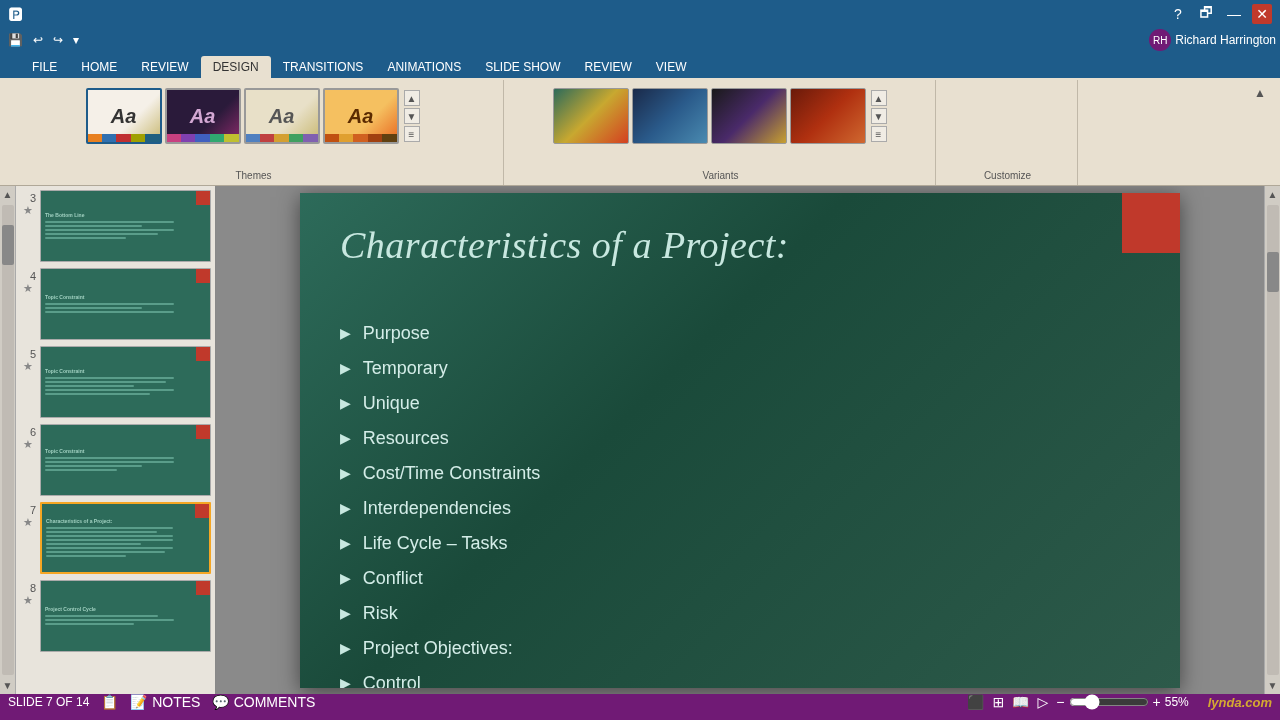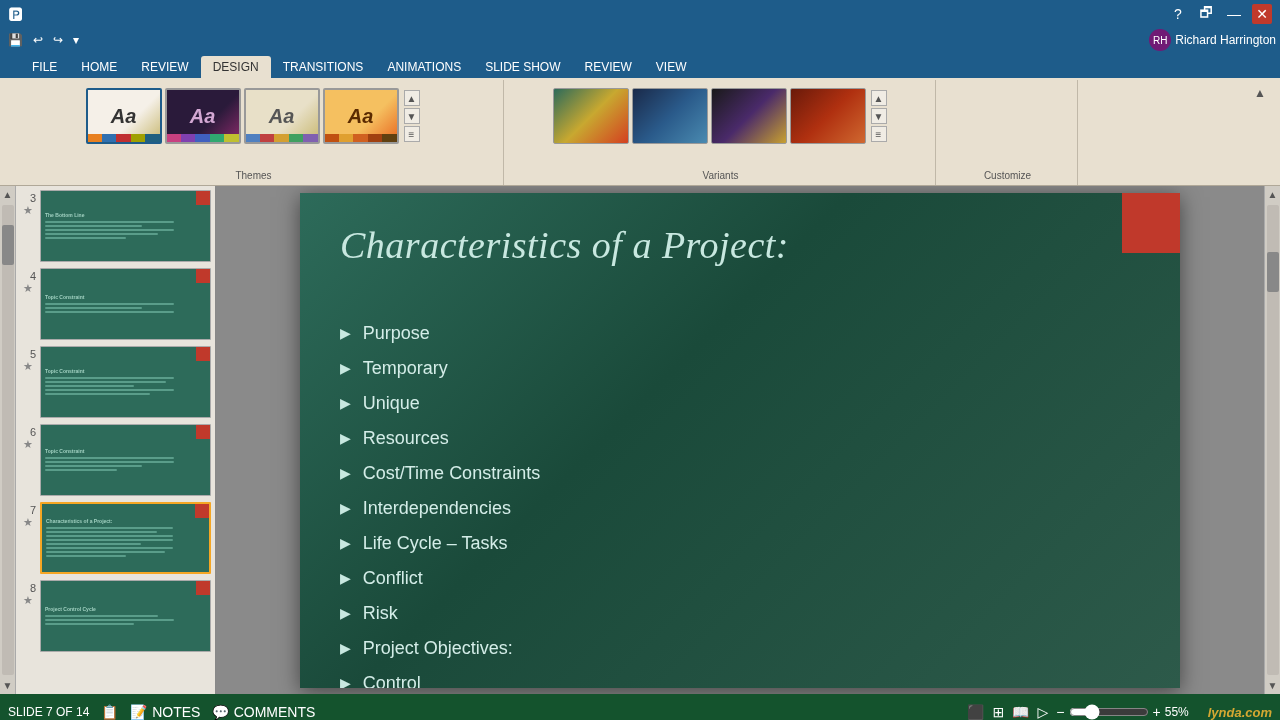--- a/index.html
+++ b/index.html
@@ -266,24 +266,24 @@
     }
     .bullet-arrow {
       color: #c8e8e0;
       margin-right: 12px;
       font-size: 14px;
       flex-shrink: 0;
     }
 
     
     .status-bar {
-      background: #14532d;
+      background: #701a75;
       height: 26px;
       display: flex;
-      align-items: flex-end;
+      align-items: flex-start;
       padding: 0 8px;
       color: white;
       font-size: 12px;
       gap: 4px;
     }
     .status-left { display: flex; align-items: center; gap: 12px; flex: 1; }
     .status-right { display: flex; align-items: center; gap: 8px; }
     .status-icon { cursor: pointer; font-size: 14px; }
     .zoom-control { display: flex; align-items: center; gap: 4px; }
     .zoom-slider { width: 80px; accent-color: white; }

